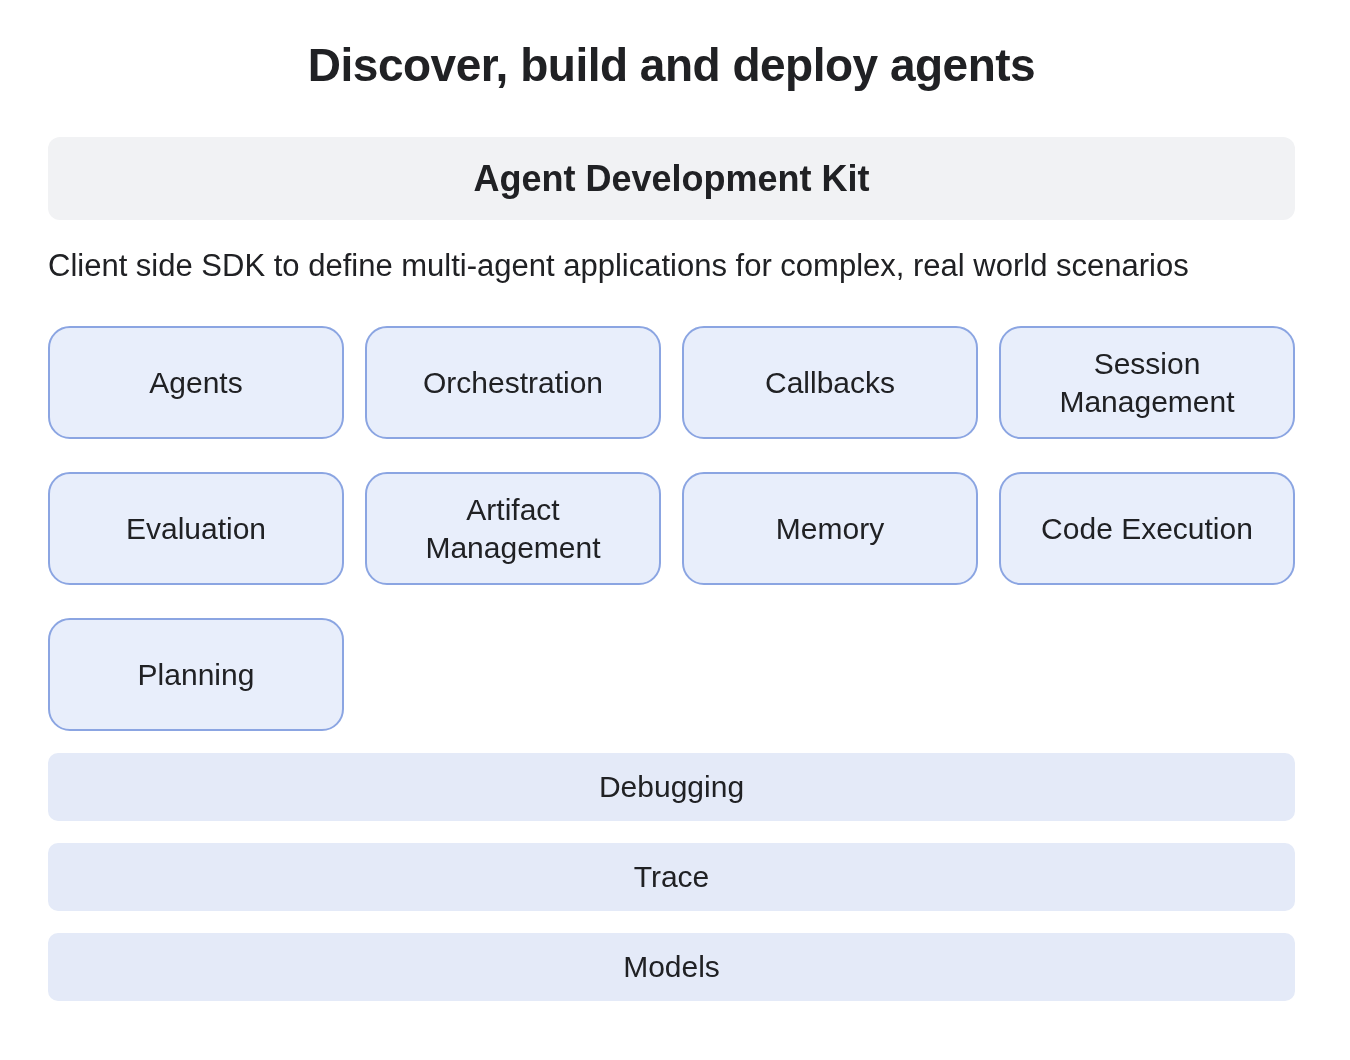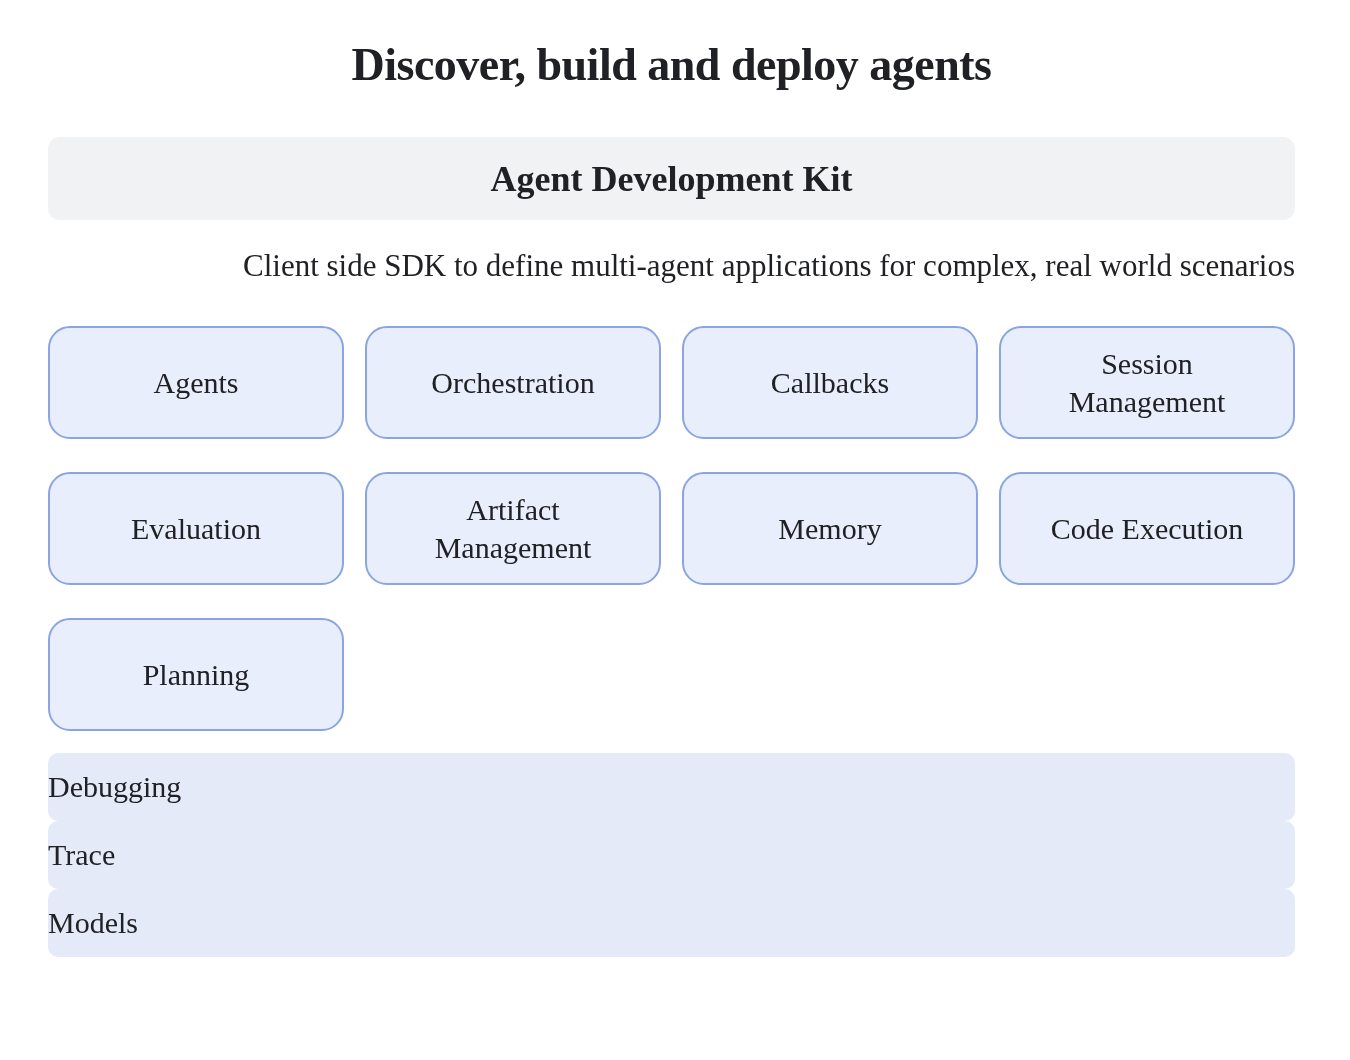--- a/index.html
+++ b/index.html
@@ -8,21 +8,20 @@
     width: 1350px;
     height: 1060px;
     font-family: "Liberation Sans", "DejaVu Sans", sans-serif;
     color: #202124;
     overflow: hidden;
   }
   .page {
     width: 1350px;
     height: 883px;
     padding: 36px 85px 0 48px;
-    font-family: Liberation Serif, serif;
   }
   .content { width: 1247px; }
 
   .page-title {
     font-size: 46px;
     font-weight: 700;
     line-height: 58px;
     text-align: center;
     color: #202124;
     letter-spacing: -0.5px;
@@ -40,21 +39,21 @@
   .kit-banner-label {
     font-size: 36px;
     font-weight: 700;
     color: #202124;
   }
 
   .subtitle {
     margin-top: 26px;
     font-size: 31px;
     line-height: 40px;
-    text-align: right;
+    text-align: left;
     color: #202124;
     white-space: nowrap;
   }
 
   .features-grid {
     margin-top: 40px;
     display: grid;
     grid-template-columns: repeat(4, 1fr);
     column-gap: 21px;
     row-gap: 33px;
@@ -76,20 +75,22 @@
     color: #202124;
   }
 
   .layers { margin-top: 22px; }
   .layer-bar {
     height: 68px;
     background: #E4EAF8;
     border-radius: 10px;
     display: flex;
     align-items: center;
+    justify-content: center;
+    margin-bottom: 22px;
   }
   .layer-bar span {
     font-size: 30px;
     color: #202124;
   }
 </style>
 </head>
 <body>
 
 <div class="page">

